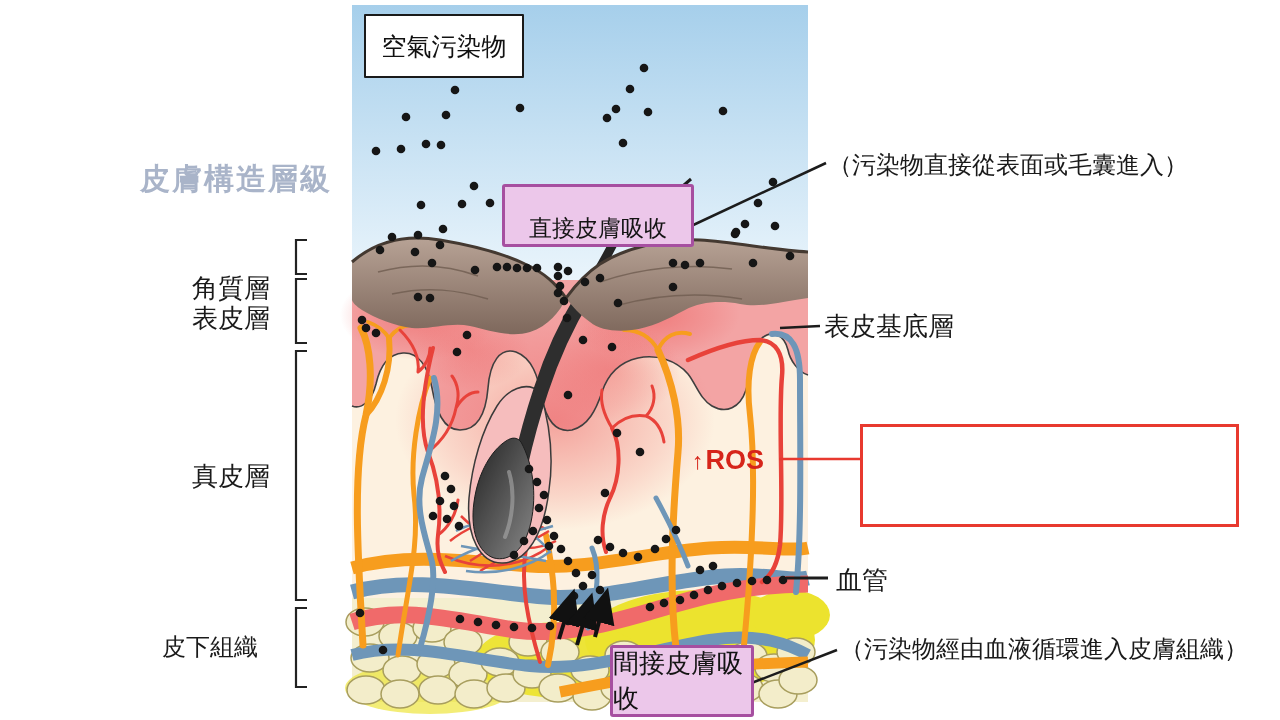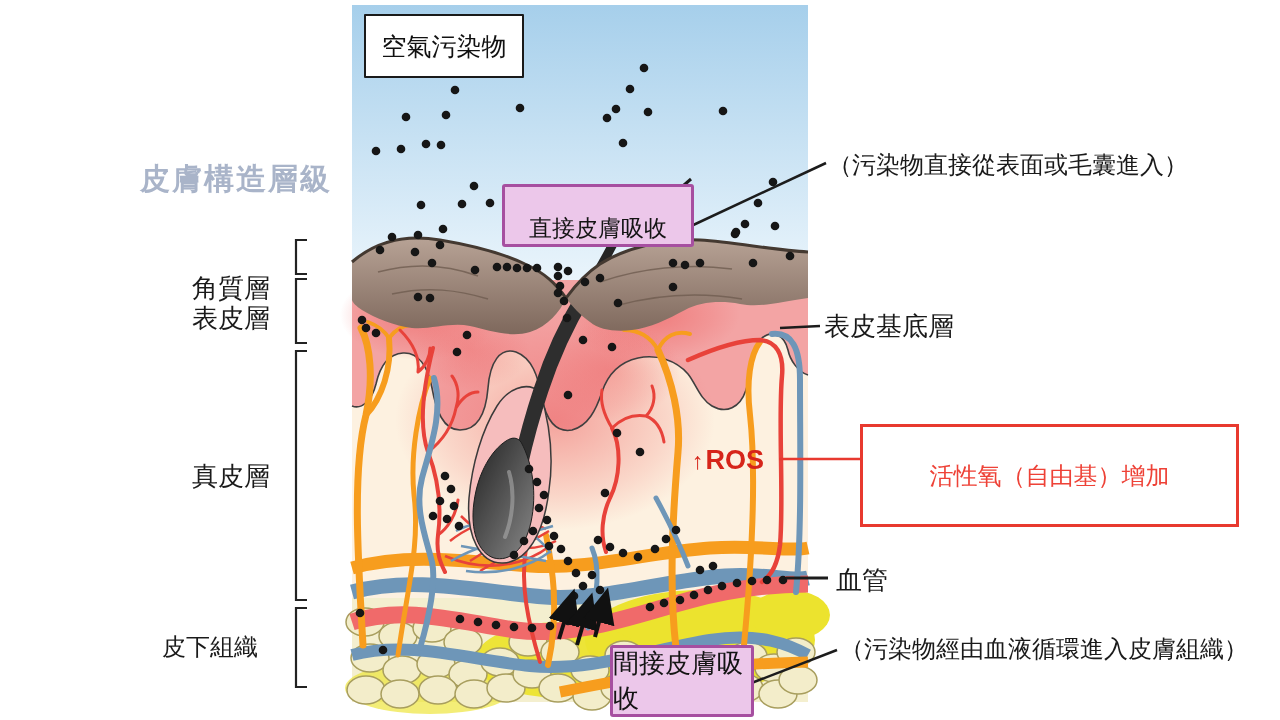--- a/index.html
+++ b/index.html
@@ -344,21 +344,20 @@
 </div>
 <div class="lbl annot annot-top">（污染物直接從表面或毛囊進入）</div>
 
 <div class="lbl side-lbl basal-lbl">表皮基底層</div>
 
 <div class="lbl ros-lbl">
   <span class="arrow">↑</span><span>ROS</span>
 </div>
 
 <div class="ros-box">
-  <div>活性氧（自由基）增加</div>
 </div>
 
 <div class="lbl side-lbl vessel-lbl">血管</div>
 
 <div class="purple-box indirect-box">
   <span>間接皮膚吸收</span>
 </div>
 <div class="lbl annot annot-bottom">（污染物經由血液循環進入皮膚組織）</div>
 
 </body></html>

